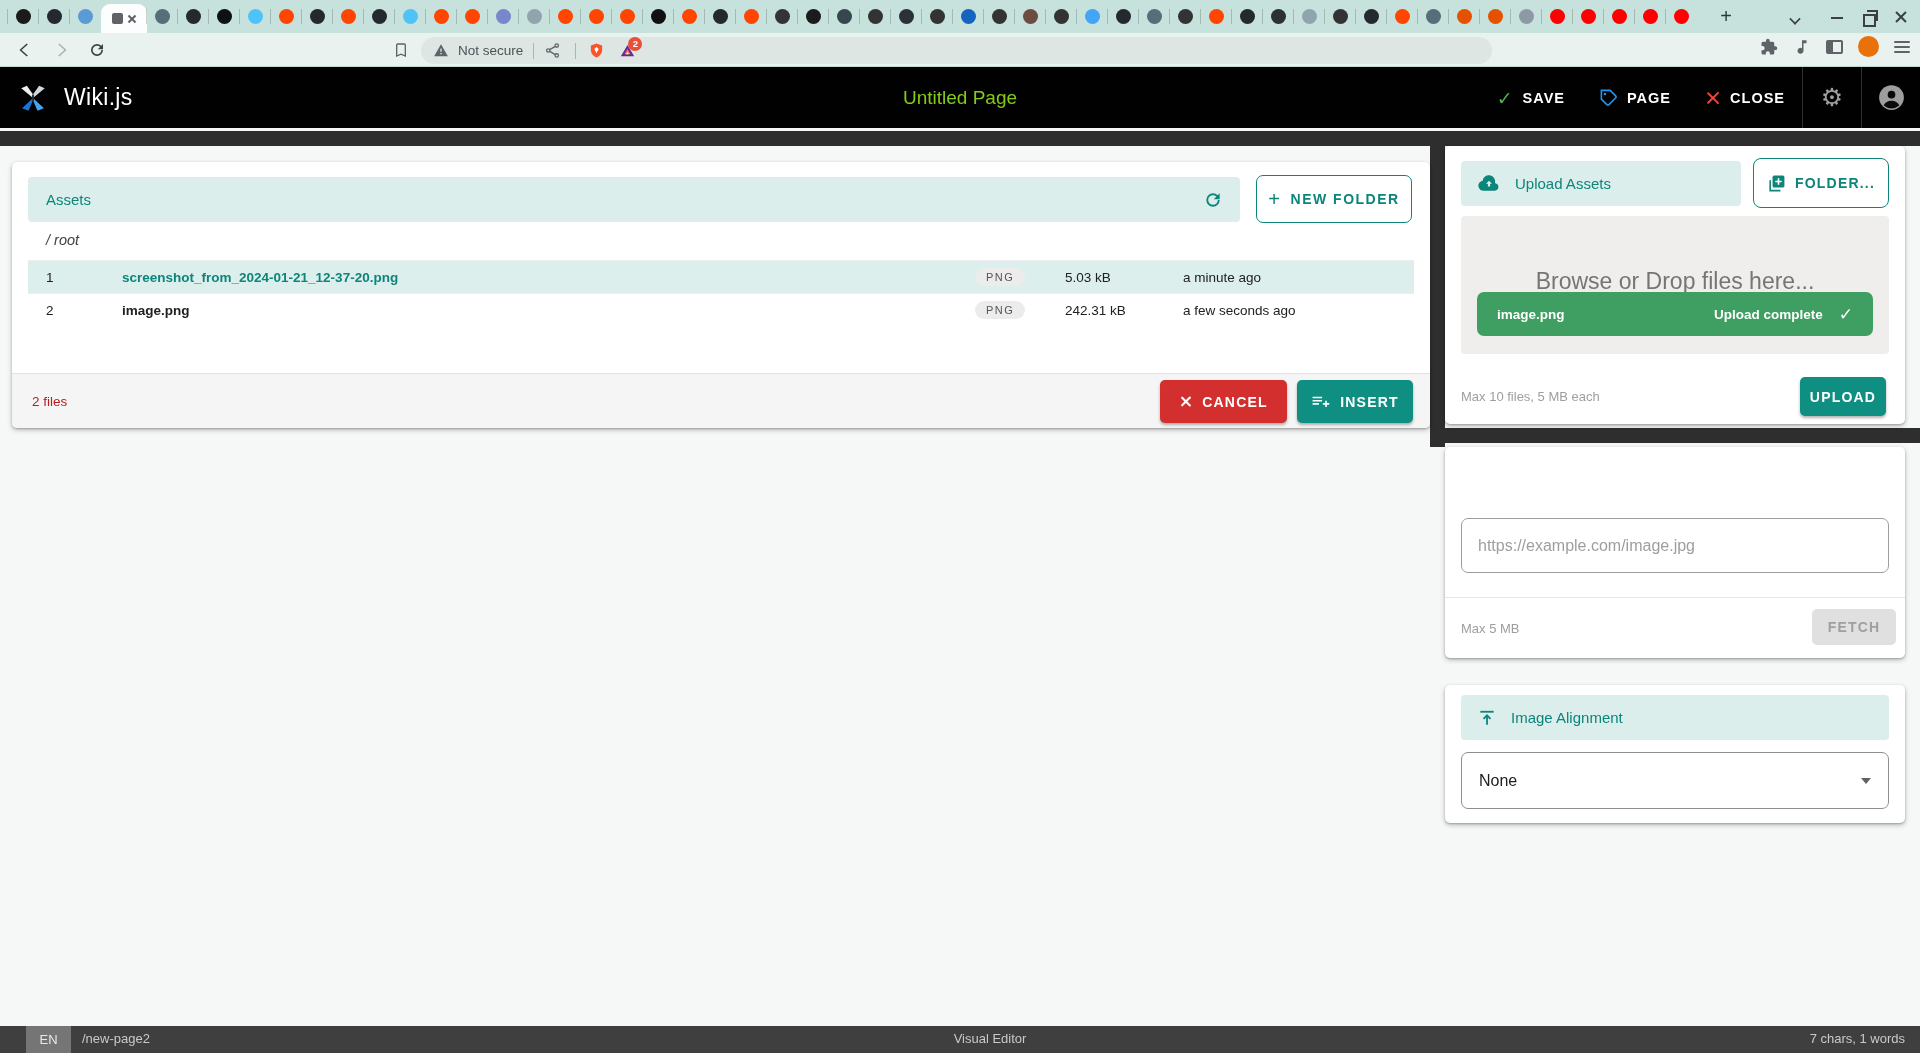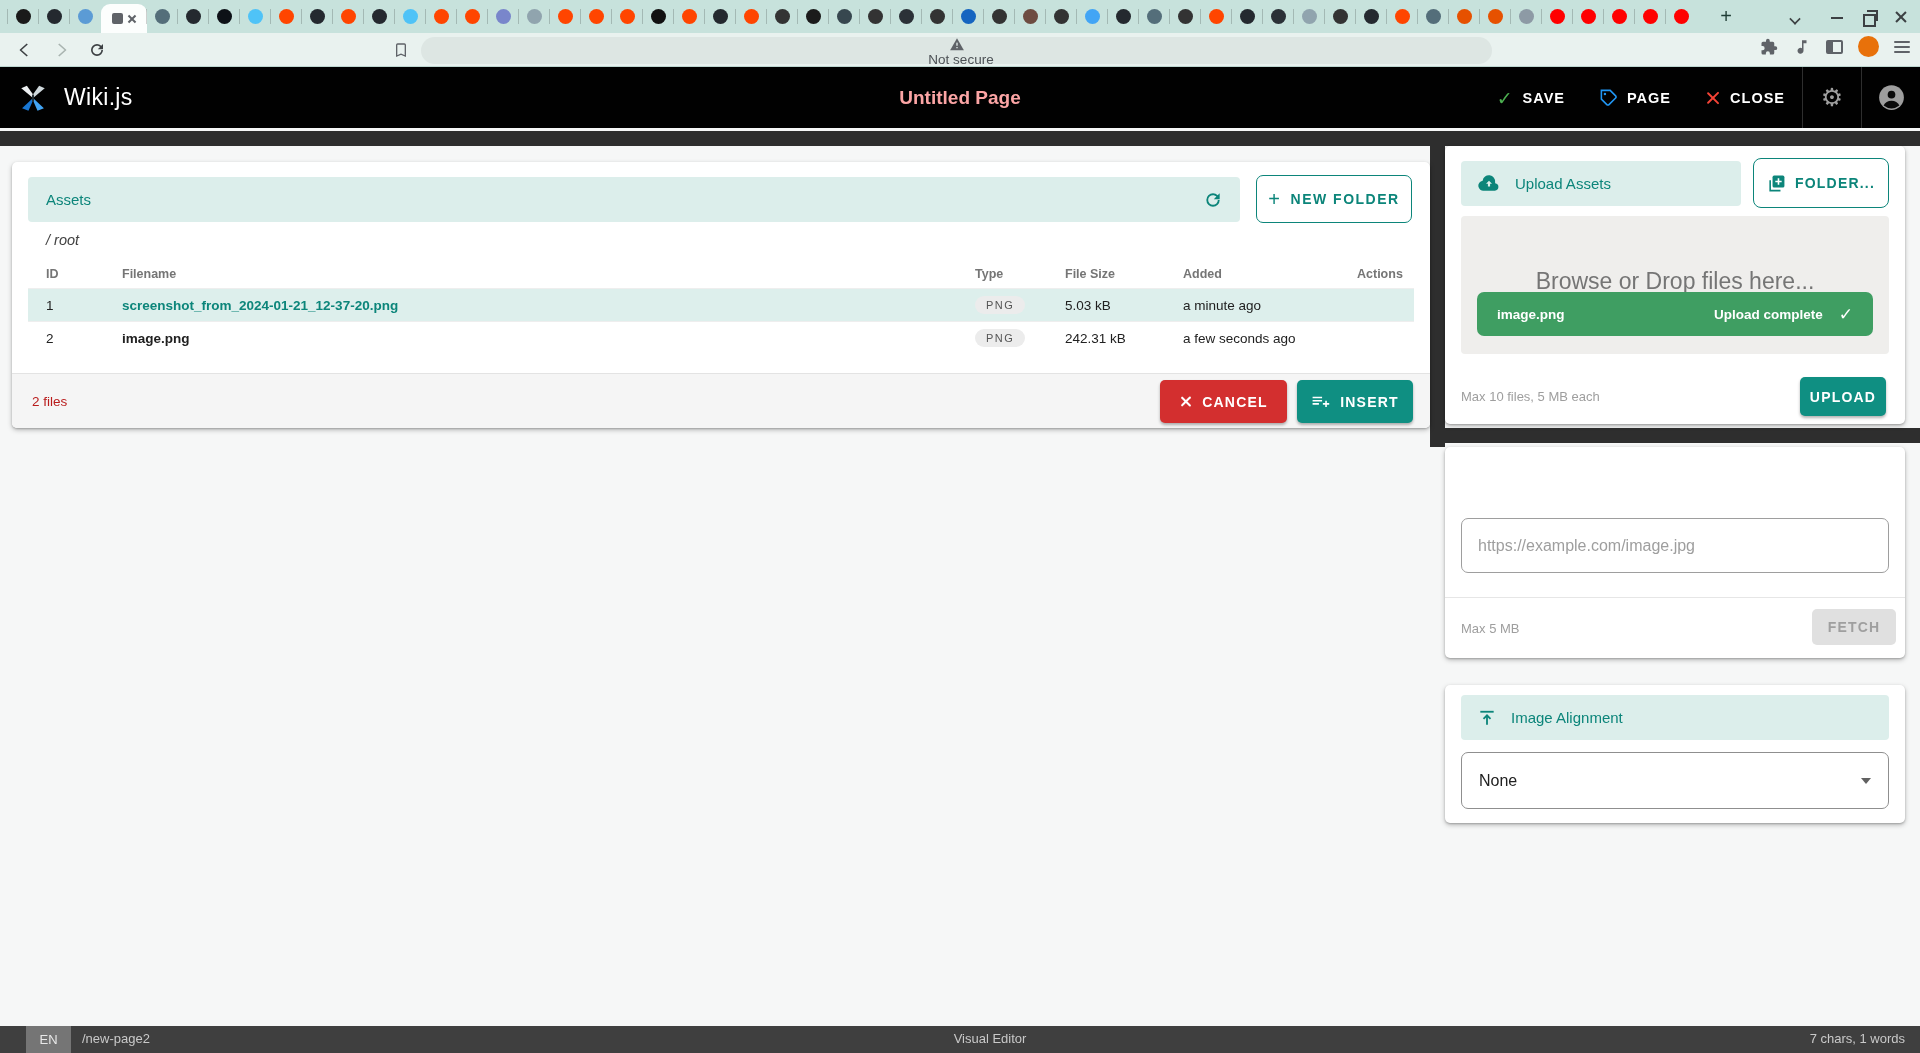--- a/index.html
+++ b/index.html
@@ -29,40 +29,40 @@
   .wc-min::before { content:''; position:absolute; left:3px; top:9px; width:12px; height:2px; background:#3c4043; }
   .wc-restore::before { content:''; position:absolute; left:3px; top:6px; width:9px; height:9px; border:2px solid #3c4043; }
   .wc-restore::after { content:''; position:absolute; left:7px; top:2px; width:9px; height:9px; border:2px solid #3c4043; border-left:none; border-bottom:none; }
   .wc-close::before,.wc-close::after { content:''; position:absolute; left:8px; top:2px; width:2px; height:14px; background:#3c4043; }
   .wc-close::before{ transform:rotate(45deg);} .wc-close::after{ transform:rotate(-45deg);}
 
   .btoolbar { position:absolute; left:0; top:33px; width:1920px; height:34px; background:#e9f2ef;
     border-bottom:1px solid #bcd6d0; display:flex; align-items:center; padding:0 12px; }
   .navicon { width:26px; height:26px; display:flex; align-items:center; justify-content:center; margin-right:10px; }
   .addr-pill { position:absolute; left:421px; top:37px; width:1071px; height:27px; background:#dde6e3;
-    border-radius:14px; display:flex; align-items:center; padding:0 12px;flex-direction:column; }
+    border-radius:14px; display:flex; align-items:center; padding:0 12px; }
   .addr-divider { width:1px; height:16px; background:#aab6b2; margin:0 10px; }
   .addr-sec { font-size:13.5px; color:#4d5256; }
   .addr-url { font-size:13.5px; color:#202124; flex:1; white-space:nowrap; overflow:hidden; }
   .ext-badge { position:absolute; right:-6px; top:-6px; min-width:14px; height:14px; background:#e8503a; color:#fff;
     font-size:9.5px; line-height:14px; border-radius:7px; text-align:center; padding:0 3px; font-weight:bold; }
   .toolbar-icons { position:absolute; right:10px; top:36px; display:flex; align-items:center; gap:15px; }
   .avatar-dot { width:21px; height:21px; border-radius:50%; background:#e8710a; }
   .hamburger { width:16px; height:12px; position:relative; }
   .hamburger i { position:absolute; left:0; width:16px; height:2px; background:#5f6368; border-radius:1px; }
   .hamburger i:nth-child(1){top:0;} .hamburger i:nth-child(2){top:5px;} .hamburger i:nth-child(3){top:10px;}
   .sidebar-ico { width:17px; height:14px; border:2px solid #5f6368; border-radius:2px; position:relative; }
   .sidebar-ico::before { content:''; position:absolute; left:0; top:0; width:5px; height:10px; background:#5f6368; }
 
   
   .appbar { position:absolute; left:0; top:67px; width:1920px; height:61px; background:#010101;
     display:flex; align-items:center; color:#fff; }
   .appbar-left { display:flex; align-items:center; gap:12px; padding-left:14px; }
   .app-name { font-size:23px; font-weight:500; letter-spacing:.3px; }
-  .page-title { position:absolute; left:960px; transform:translateX(-50%); font-size:19px; font-weight:700; color:#fca5a5; }
+  .page-title { position:absolute; left:960px; transform:translateX(-50%); font-size:19px; font-weight:400; color:#84cc16; }
   .appbar-right { position:absolute; right:0; height:100%; display:flex; align-items:center; }
   .hbtn { display:flex; align-items:center; gap:9px; font-size:14.5px; font-weight:bold; letter-spacing:1px;
     color:#fff; padding:0 17px; height:100%; }
   .vsep { width:1px; height:61px; background:#2e2e2e; }
   .icbtn { width:58px; height:100%; display:flex; align-items:center; justify-content:center; }
   .gear-glyph { font-size:25px; color:#9e9e9e; font-family:"DejaVu Sans",sans-serif; }
   .x-icon { position:relative; width:16px; height:16px; display:inline-block; }
   .x-icon::before,.x-icon::after { content:''; position:absolute; left:7px; top:0; width:2.4px; height:16px; border-radius:1px; background:currentColor; }
   .x-icon::before{ transform:rotate(45deg);} .x-icon::after{ transform:rotate(-45deg);}
   .check-glyph { font-size:19px; font-weight:bold; font-family:"DejaVu Sans",sans-serif; }
@@ -522,28 +522,20 @@
           </svg>
       </span>
     </div>
     <div class="newfolder-btn">
       <span class="plus-glyph">+</span>
       <span>NEW FOLDER</span>
     </div>
     <div class="breadcrumb">/ root</div>
 
     <div class="atable">
-      <div class="thead">
-        <span class="tcell">ID</span>
-        <span class="tcell">Filename</span>
-        <span class="tcell">Type</span>
-        <span class="tcell">File Size</span>
-        <span class="tcell">Added</span>
-        <span class="tcell">Actions</span>
-      </div>
       <div>
 
       <div class="trow brow selected">
             <span class="tcell">1</span>
             <span class="tcell fname">screenshot_from_2024-01-21_12-37-20.png</span>
             <span class="tcell"><span class="chip">PNG</span></span>
             <span class="tcell">5.03 kB</span>
             <span class="tcell">a minute ago</span>
             <span class="tcell"><span class="dots"></span></span>
           </div>

